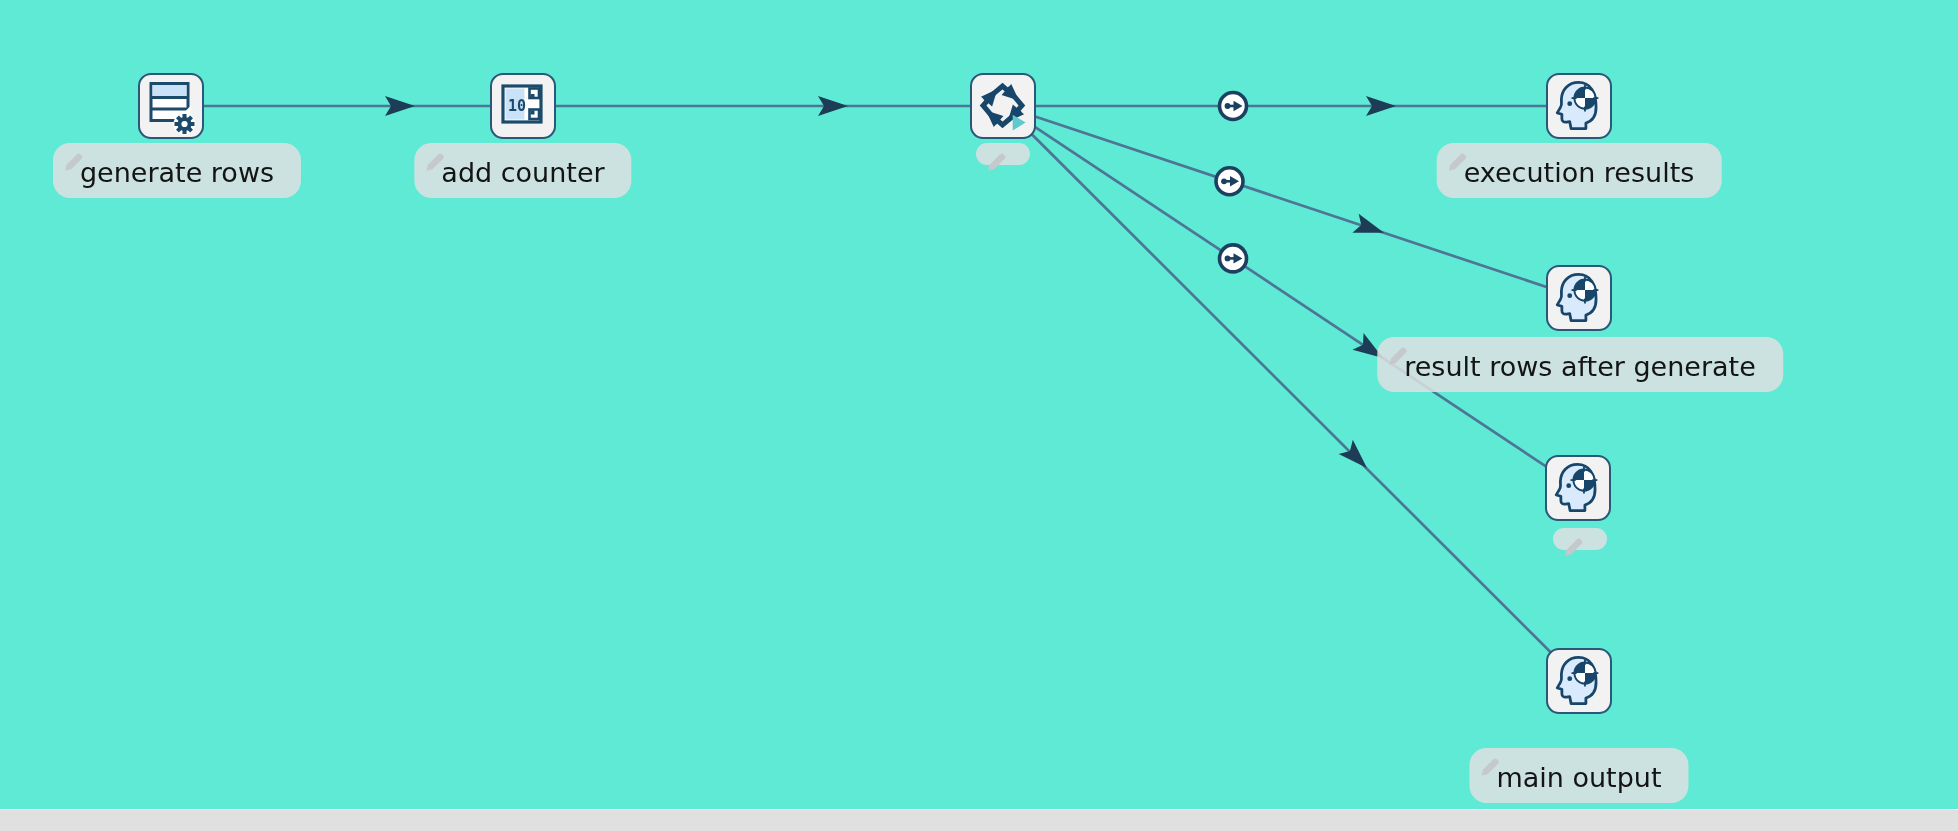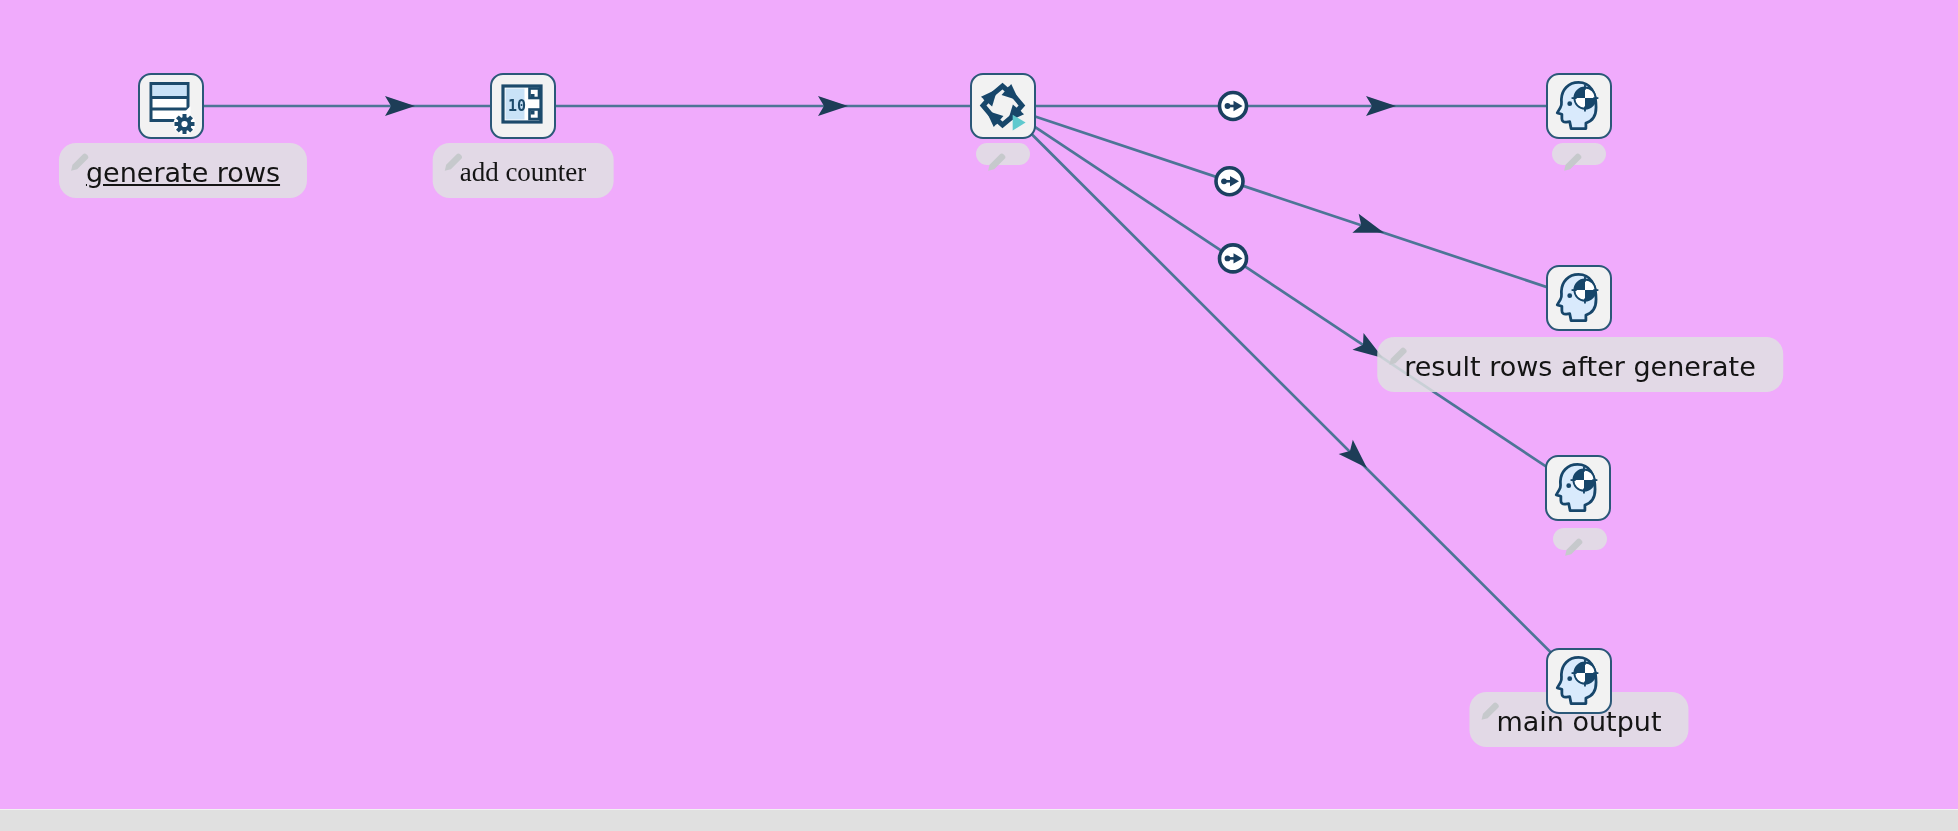--- a/index.html
+++ b/index.html
@@ -1,19 +1,19 @@
 <!DOCTYPE html>
 <html><head>
 <meta charset="utf-8">
 <style>
   html,body{margin:0;padding:0;}
   body{font-family:"DejaVu Sans","Liberation Sans",sans-serif;}
   .canvas{
     position:relative;width:1958px;height:831px;
-    background:#f0abfc;overflow:hidden;
+    background:#5eead4;overflow:hidden;
   }
   .wires{position:absolute;left:0;top:0;z-index:1;}
   .hop-line{stroke:#4d7596;stroke-width:2.7;fill:none;}
   .hop-arrow{fill:#1d3d57;}
   .hop-circle{fill:#ffffff;stroke:#1b4060;stroke-width:3.6;}
   .hop-glyph{fill:#1b4060;}
   .node{
     position:absolute;width:66px;height:66px;box-sizing:border-box;
     border:2.5px solid #2b5878;border-radius:13px;background:#f2f2f2;
     z-index:3;
@@ -193,60 +193,61 @@
         <path d="M0,0 L0,-11.5 A11.5,11.5 0 0 0 -11.5,0 Z" fill="#17466a"></path>
         <path d="M0,0 L0,11.5 A11.5,11.5 0 0 0 11.5,0 Z" fill="#17466a"></path>
         <line x1="0" y1="-14.5" x2="0" y2="-9" stroke="#17466a" stroke-width="2"></line>
         <line x1="0" y1="9" x2="0" y2="14.5" stroke="#17466a" stroke-width="2"></line>
         <line x1="-14.5" y1="0" x2="-9" y2="0" stroke="#17466a" stroke-width="2"></line>
         <line x1="9" y1="0" x2="14.5" y2="0" stroke="#17466a" stroke-width="2"></line>
       </g>
     </svg>
   </div>
 
-  <div class="label" style="left:183px;top:143px;text-decoration:underline;">
+  <div class="label" style="left:177px;top:143px;">
     <svg class="pencil" width="28" height="28" viewBox="0 0 30 30">
       <path d="M7,20 L18,9 a3,3 0 0 1 4.2,0 l0.8,0.8 a3,3 0 0 1 0,4.2 L12,25 L5.5,26.5 Z" fill="#c6c9cc"></path>
     </svg>
     <span>generate rows</span>
   </div>
 
-  <div class="label" style="left:523px;top:143px;font-family:Liberation Serif, serif;">
+  <div class="label" style="left:523px;top:143px;">
     <svg class="pencil" width="28" height="28" viewBox="0 0 30 30">
       <path d="M7,20 L18,9 a3,3 0 0 1 4.2,0 l0.8,0.8 a3,3 0 0 1 0,4.2 L12,25 L5.5,26.5 Z" fill="#c6c9cc"></path>
     </svg>
     <span>add counter</span>
   </div>
 
   <div class="label" style="left:1003px;top:143px;">
     <svg class="pencil" width="28" height="28" viewBox="0 0 30 30">
       <path d="M7,20 L18,9 a3,3 0 0 1 4.2,0 l0.8,0.8 a3,3 0 0 1 0,4.2 L12,25 L5.5,26.5 Z" fill="#c6c9cc"></path>
     </svg>
   </div>
 
   <div class="label" style="left:1579px;top:143px;">
     <svg class="pencil" width="28" height="28" viewBox="0 0 30 30">
       <path d="M7,20 L18,9 a3,3 0 0 1 4.2,0 l0.8,0.8 a3,3 0 0 1 0,4.2 L12,25 L5.5,26.5 Z" fill="#c6c9cc"></path>
     </svg>
+    <span>execution results</span>
   </div>
 
   <div class="label" style="left:1580px;top:337px;">
     <svg class="pencil" width="28" height="28" viewBox="0 0 30 30">
       <path d="M7,20 L18,9 a3,3 0 0 1 4.2,0 l0.8,0.8 a3,3 0 0 1 0,4.2 L12,25 L5.5,26.5 Z" fill="#c6c9cc"></path>
     </svg>
     <span>result rows after generate</span>
   </div>
 
   <div class="label" style="left:1580px;top:528px;">
     <svg class="pencil" width="28" height="28" viewBox="0 0 30 30">
       <path d="M7,20 L18,9 a3,3 0 0 1 4.2,0 l0.8,0.8 a3,3 0 0 1 0,4.2 L12,25 L5.5,26.5 Z" fill="#c6c9cc"></path>
     </svg>
   </div>
 
-  <div class="label" style="left:1579px;top:692px;">
+  <div class="label" style="left:1579px;top:748px;">
     <svg class="pencil" width="28" height="28" viewBox="0 0 30 30">
       <path d="M7,20 L18,9 a3,3 0 0 1 4.2,0 l0.8,0.8 a3,3 0 0 1 0,4.2 L12,25 L5.5,26.5 Z" fill="#c6c9cc"></path>
     </svg>
     <span>main output</span>
   </div>
 
   <div class="bottom-strip"></div>
 </div>
 
 </body></html>

